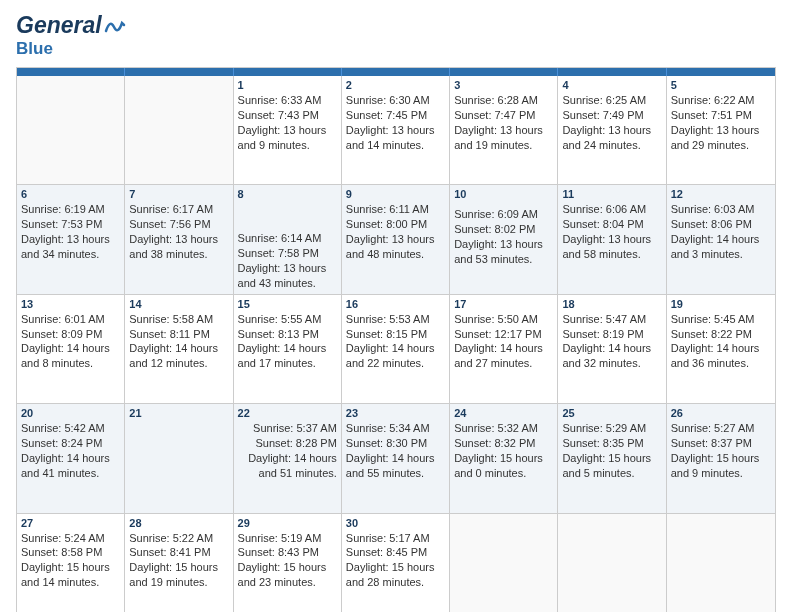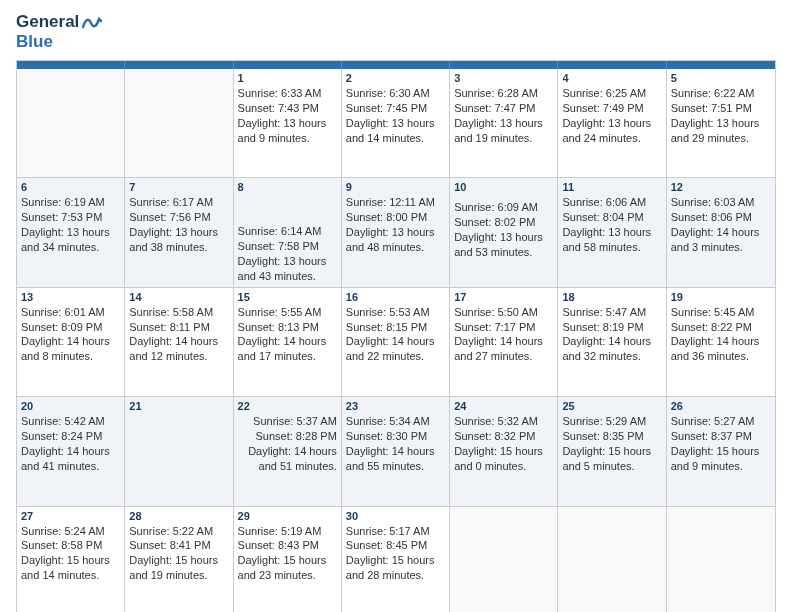--- a/index.html
+++ b/index.html
@@ -104,21 +104,21 @@
   </style>
 </head>
 <body>
 
 <div class="page">
   <div class="header">
     <div class="logo">
   <div style="display:flex;align-items:center;gap:0px;">
     <div style="font-family:Arial,sans-serif;">
       <div style="display:flex;align-items:center;">
-        <span style="font-size:17px;font-weight:bold;color:#1a3a5c;">General</span>
+        <span style="font-size:23px;font-weight:bold;color:#1a3a5c;font-style:italic;">General</span>
         <svg width="22" height="18" viewBox="0 0 22 18" style="margin-left:2px;">
           <path d="M2,14 Q6,2 10,10 Q14,18 18,6 L20,8" stroke="#2c6fad" stroke-width="2.5" fill="none" stroke-linecap="round"></path>
         </svg>
       </div>
       <span style="font-size:17px;font-weight:bold;color:#2c6fad;">Blue</span>
     </div>
   </div>
 </div>
     <div class="title-block">
       <div class="month-year"></div>
@@ -185,21 +185,21 @@
 Daylight: 13 hours and 38 minutes.</div>
           </div>
           <div class="cal-cell">
             <div class="day-num">8</div>
             <div class="cell-info" style="white-space: pre-line; margin-top: 31px;">Sunrise: 6:14 AM
 Sunset: 7:58 PM
 Daylight: 13 hours and 43 minutes.</div>
           </div>
           <div class="cal-cell">
             <div class="day-num">9</div>
-            <div class="cell-info" style="white-space: pre-line;">Sunrise: 12:11 AM
+            <div class="cell-info" style="white-space: pre-line;">Sunrise: 6:11 AM
 Sunset: 8:00 PM
 Daylight: 13 hours and 48 minutes.</div>
           </div>
           <div class="cal-cell">
             <div class="day-num">10</div>
             <div class="cell-info" style="white-space: pre-line; margin-top: 7px;">Sunrise: 6:09 AM
 Sunset: 8:02 PM
 Daylight: 13 hours and 53 minutes.</div>
           </div>
           <div class="cal-cell">
@@ -236,21 +236,21 @@
           </div>
           <div class="cal-cell">
             <div class="day-num">16</div>
             <div class="cell-info" style="white-space: pre-line;">Sunrise: 5:53 AM
 Sunset: 8:15 PM
 Daylight: 14 hours and 22 minutes.</div>
           </div>
           <div class="cal-cell">
             <div class="day-num">17</div>
             <div class="cell-info" style="white-space: pre-line;">Sunrise: 5:50 AM
-Sunset: 7:17 PM
+Sunset: 12:17 PM
 Daylight: 14 hours and 27 minutes.</div>
           </div>
           <div class="cal-cell">
             <div class="day-num">18</div>
             <div class="cell-info" style="white-space: pre-line;">Sunrise: 5:47 AM
 Sunset: 8:19 PM
 Daylight: 14 hours and 32 minutes.</div>
           </div>
           <div class="cal-cell">
             <div class="day-num">19</div>

